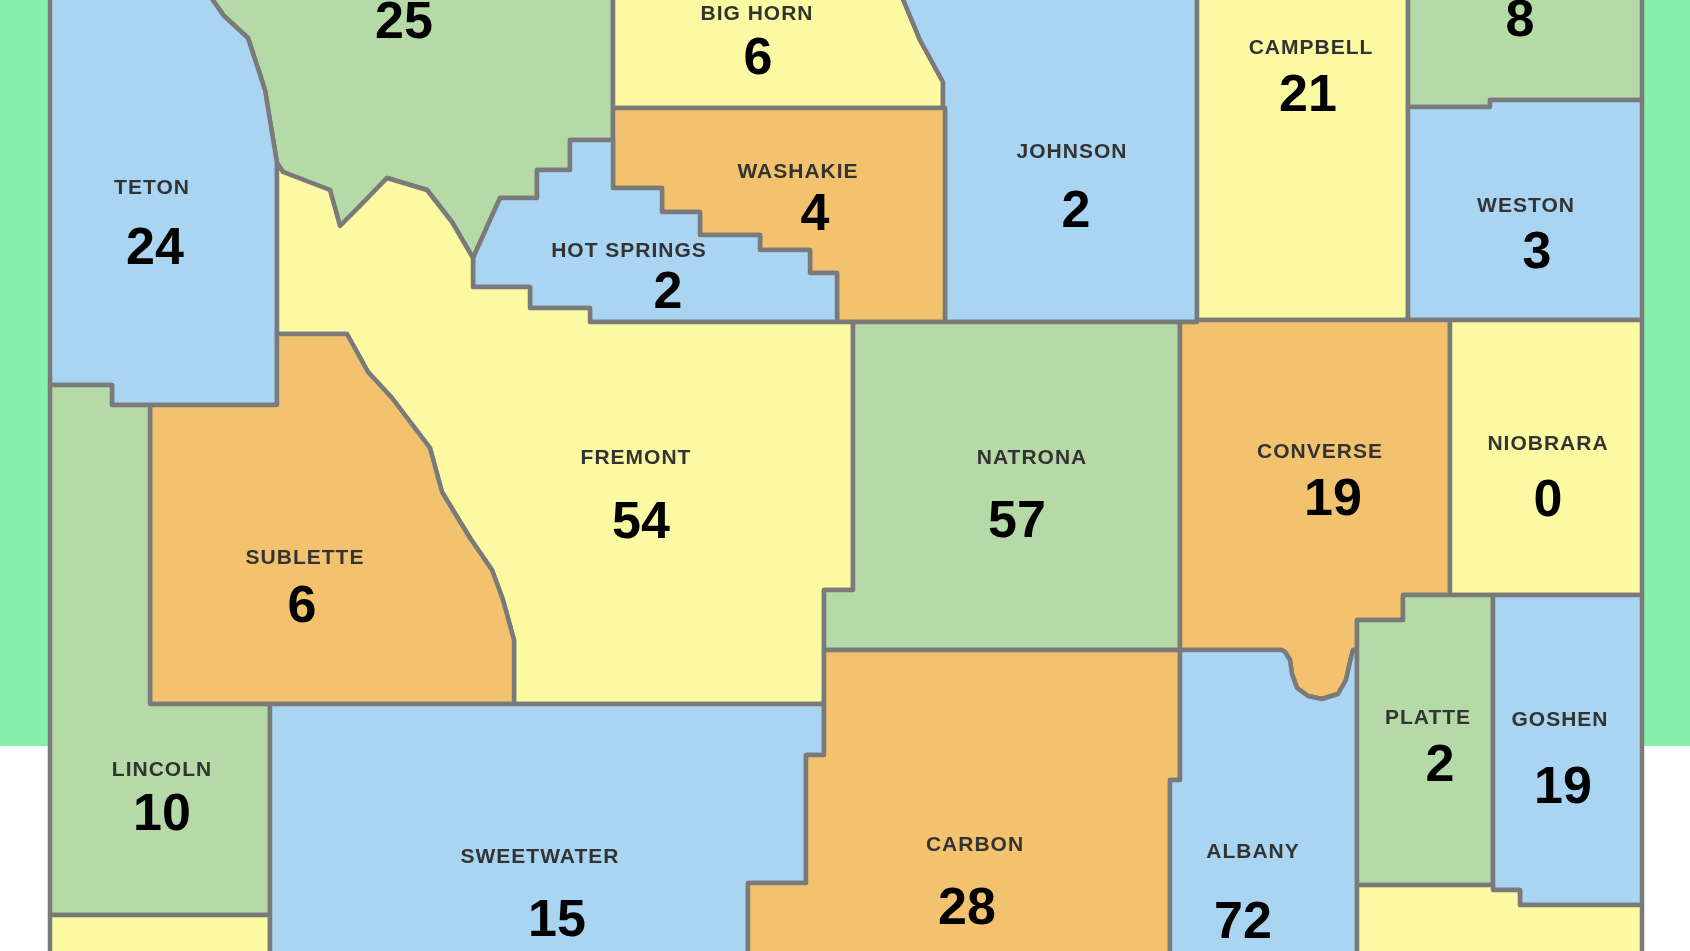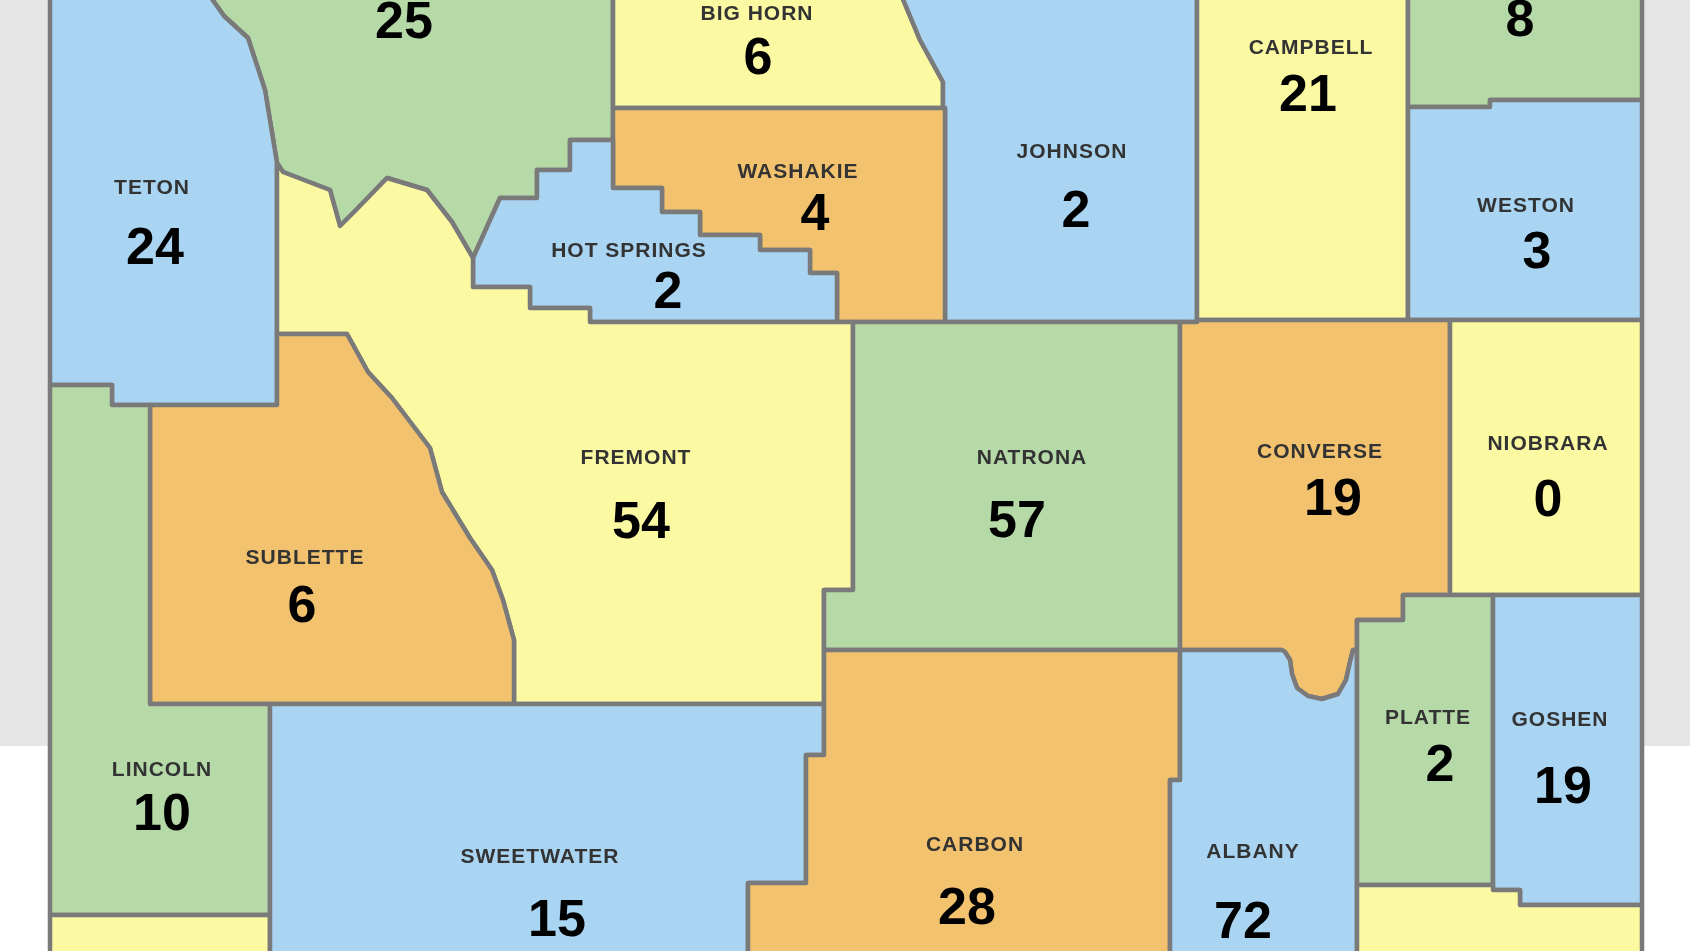--- a/index.html
+++ b/index.html
@@ -8,21 +8,21 @@
     background: #ffffff;
     width: 1690px;
     height: 951px;
     overflow: hidden;
     font-family: "Liberation Sans", sans-serif;
   }
   .map-wrap {
     position: relative;
     width: 1690px;
     height: 746px;
-    background: #e5e5e5;
+    background: #86efac;
   }
   svg { display: block; }
   .county-shape {
     stroke: #7a7a7a;
     stroke-width: 4.5;
     stroke-linejoin: round;
   }
   .cname {
     font-family: "Liberation Sans", sans-serif;
     font-size: 21px;

